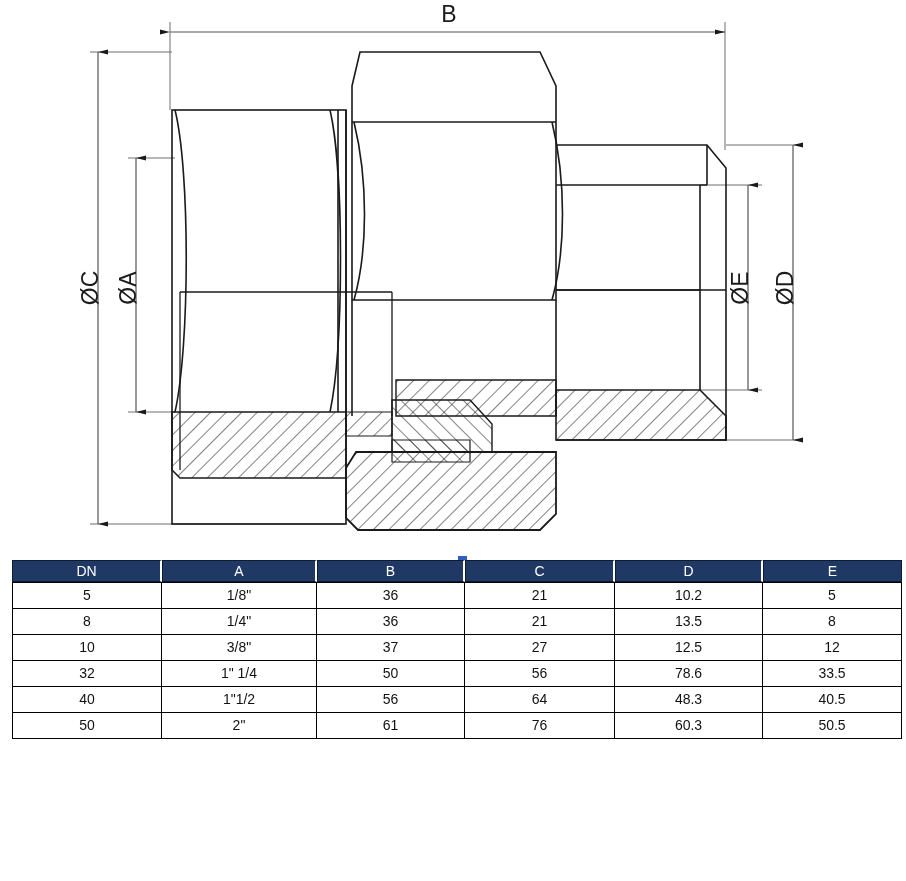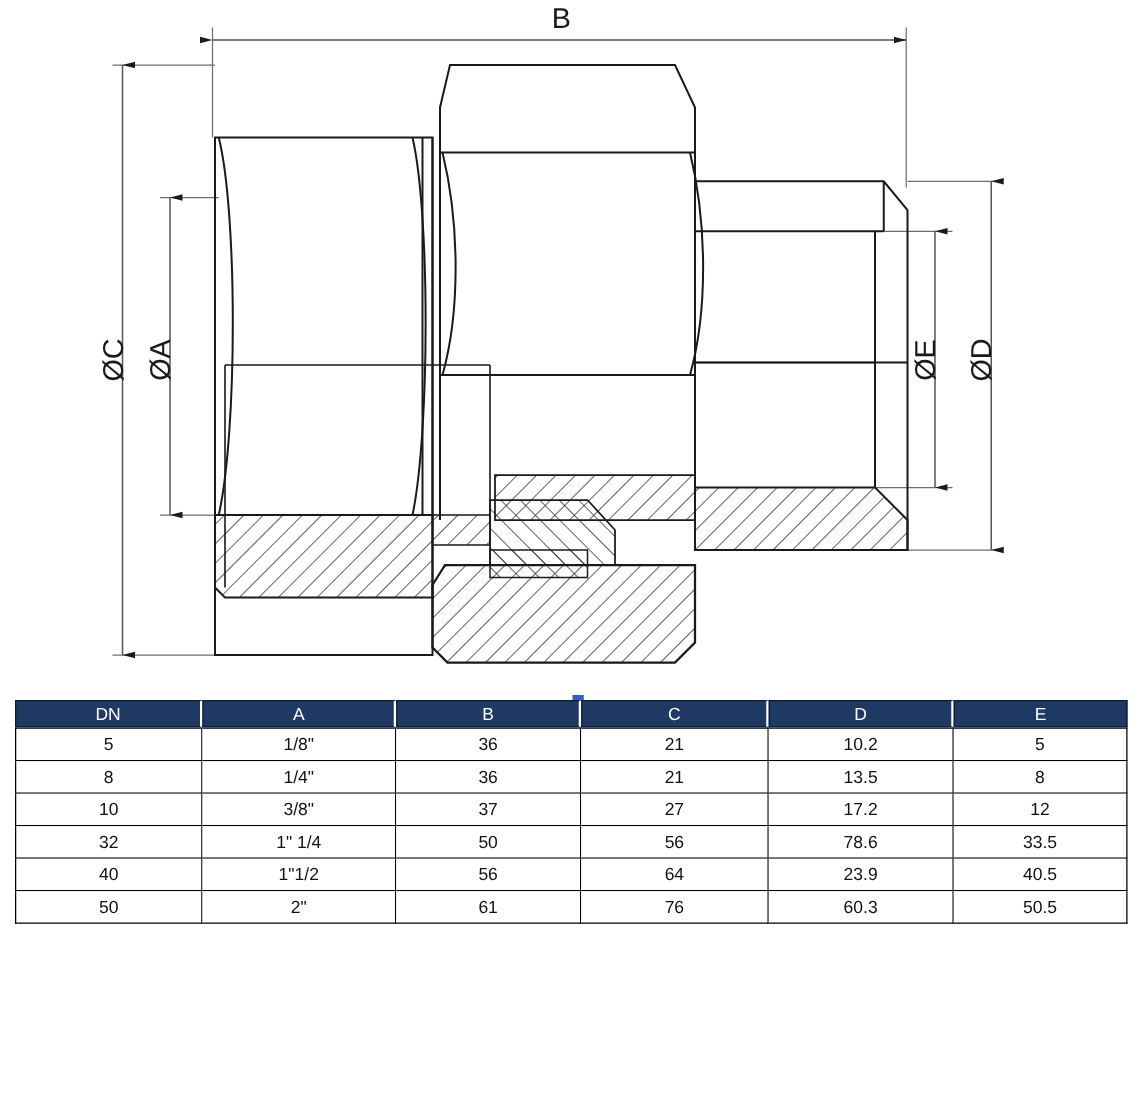--- a/index.html
+++ b/index.html
@@ -262,37 +262,37 @@
             <td>36</td>
             <td>21</td>
             <td>13.5</td>
             <td>8</td>
           </tr>
           <tr>
             <td>10</td>
             <td>3/8"</td>
             <td>37</td>
             <td>27</td>
-            <td>17.2</td>
+            <td>12.5</td>
             <td>12</td>
           </tr>
           <tr>
             <td>32</td>
             <td>1" 1/4</td>
             <td>50</td>
             <td>56</td>
             <td>78.6</td>
             <td>33.5</td>
           </tr>
           <tr>
             <td>40</td>
             <td>1"1/2</td>
             <td>56</td>
             <td>64</td>
-            <td>23.9</td>
+            <td>48.3</td>
             <td>40.5</td>
           </tr>
           <tr>
             <td>50</td>
             <td>2"</td>
             <td>61</td>
             <td>76</td>
             <td>60.3</td>
             <td>50.5</td>
           </tr>

